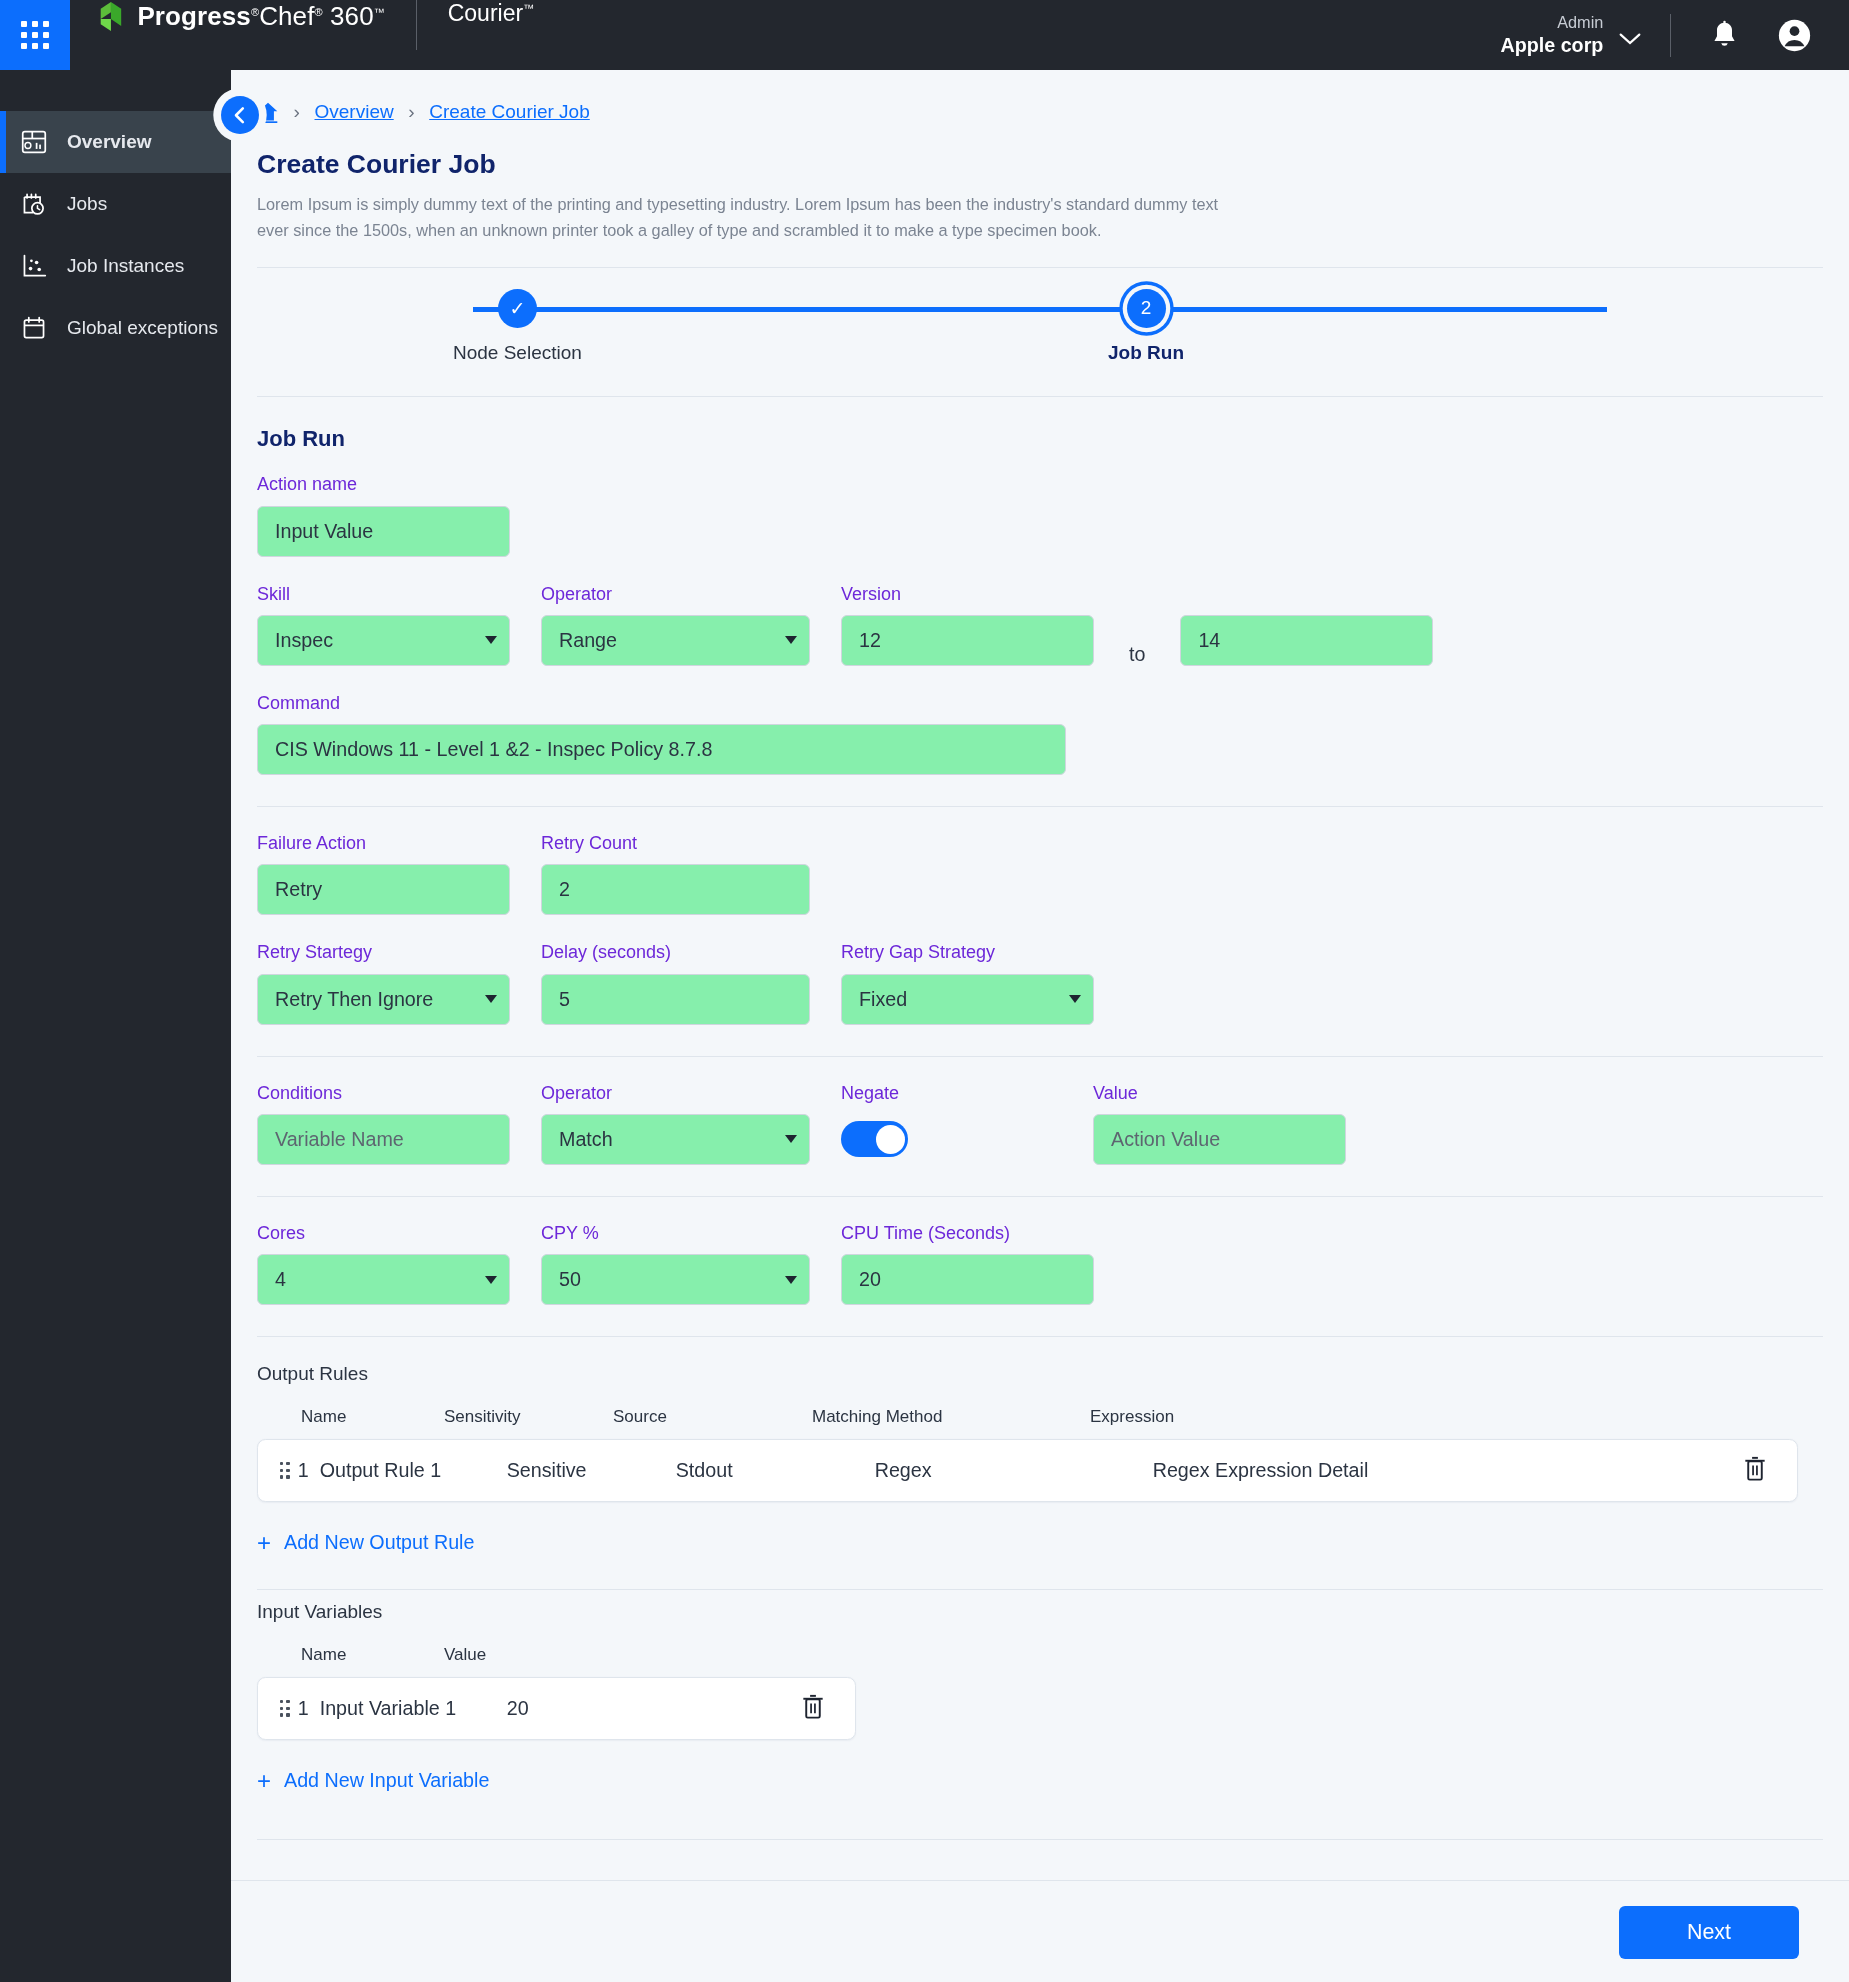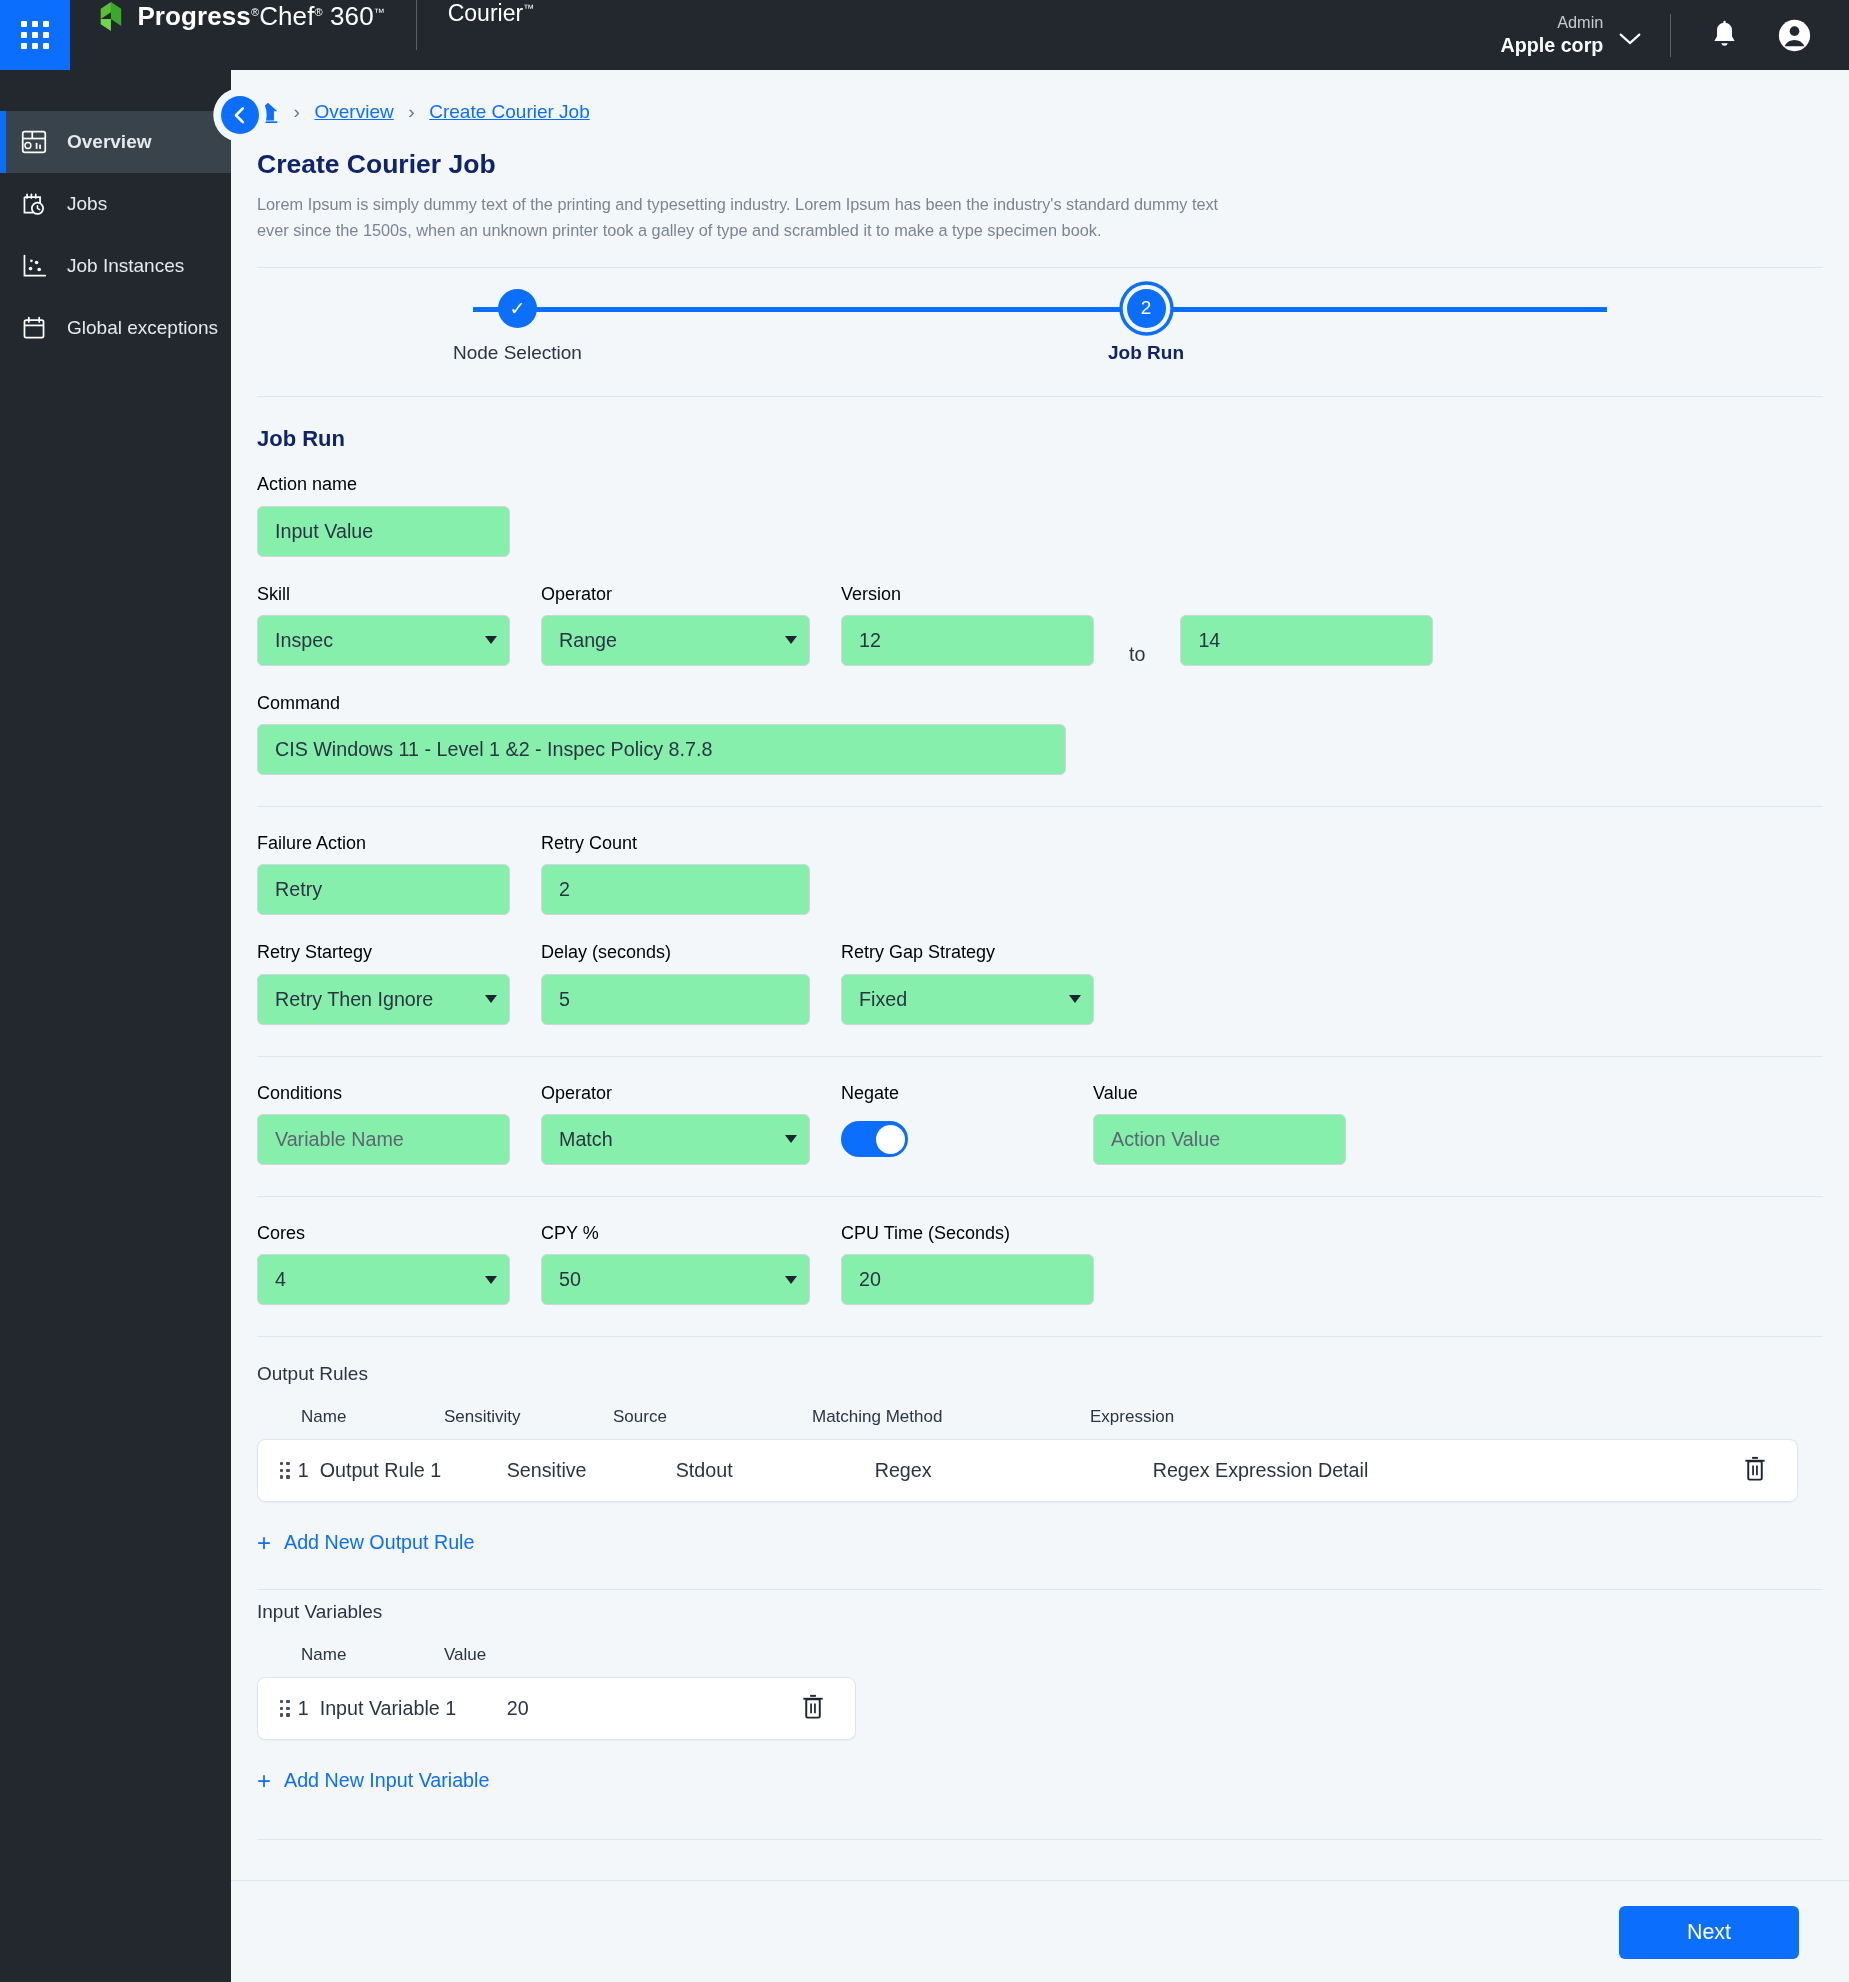--- a/index.html
+++ b/index.html
@@ -111,21 +111,21 @@
   }
   .step-dot.ring { box-shadow: 0 0 0 4.3px #f4f7fa, 0 0 0 7.7px #0c6efd; }
   .step-label { margin-top: 14.6px; font-size: 19px; color: #10246b; font-weight: 700; white-space: nowrap; }
   .step-label.done { color: #2b3442; font-weight: 400; }
 
   
   .section-title { font-size: 22px; font-weight: 700; color: #10246b; padding-left: 26px; }
   .form-rows { padding: 0 26px; }
   .frow { display: flex; align-items: flex-start; }
   .fgroup { display: flex; flex-direction: column; }
-  .flabel { font-size: 18px; color: #000000; margin-bottom: 10.3px; white-space: nowrap; }
+  .flabel { font-size: 18px; color: #6d28d9; margin-bottom: 10.3px; white-space: nowrap; }
 
   .fld {
     height: 51px; background: #86efac; border: 0.9px solid #cfd6de; border-radius: 6px;
     display: flex; align-items: center; padding: 0 17px; font-size: 19.7px; color: #2b3442;
     cursor: text; position: relative;
   }
   .fld.ph { color: #5d6570; }
   .fld.sel { cursor: pointer; padding-right: 12px; }
   .fld .val { flex: 1 1 auto; white-space: nowrap; overflow: hidden; text-overflow: ellipsis; }
   .caret-d { width: 0; height: 0; border-left: 6.8px solid transparent; border-right: 6.8px solid transparent;

